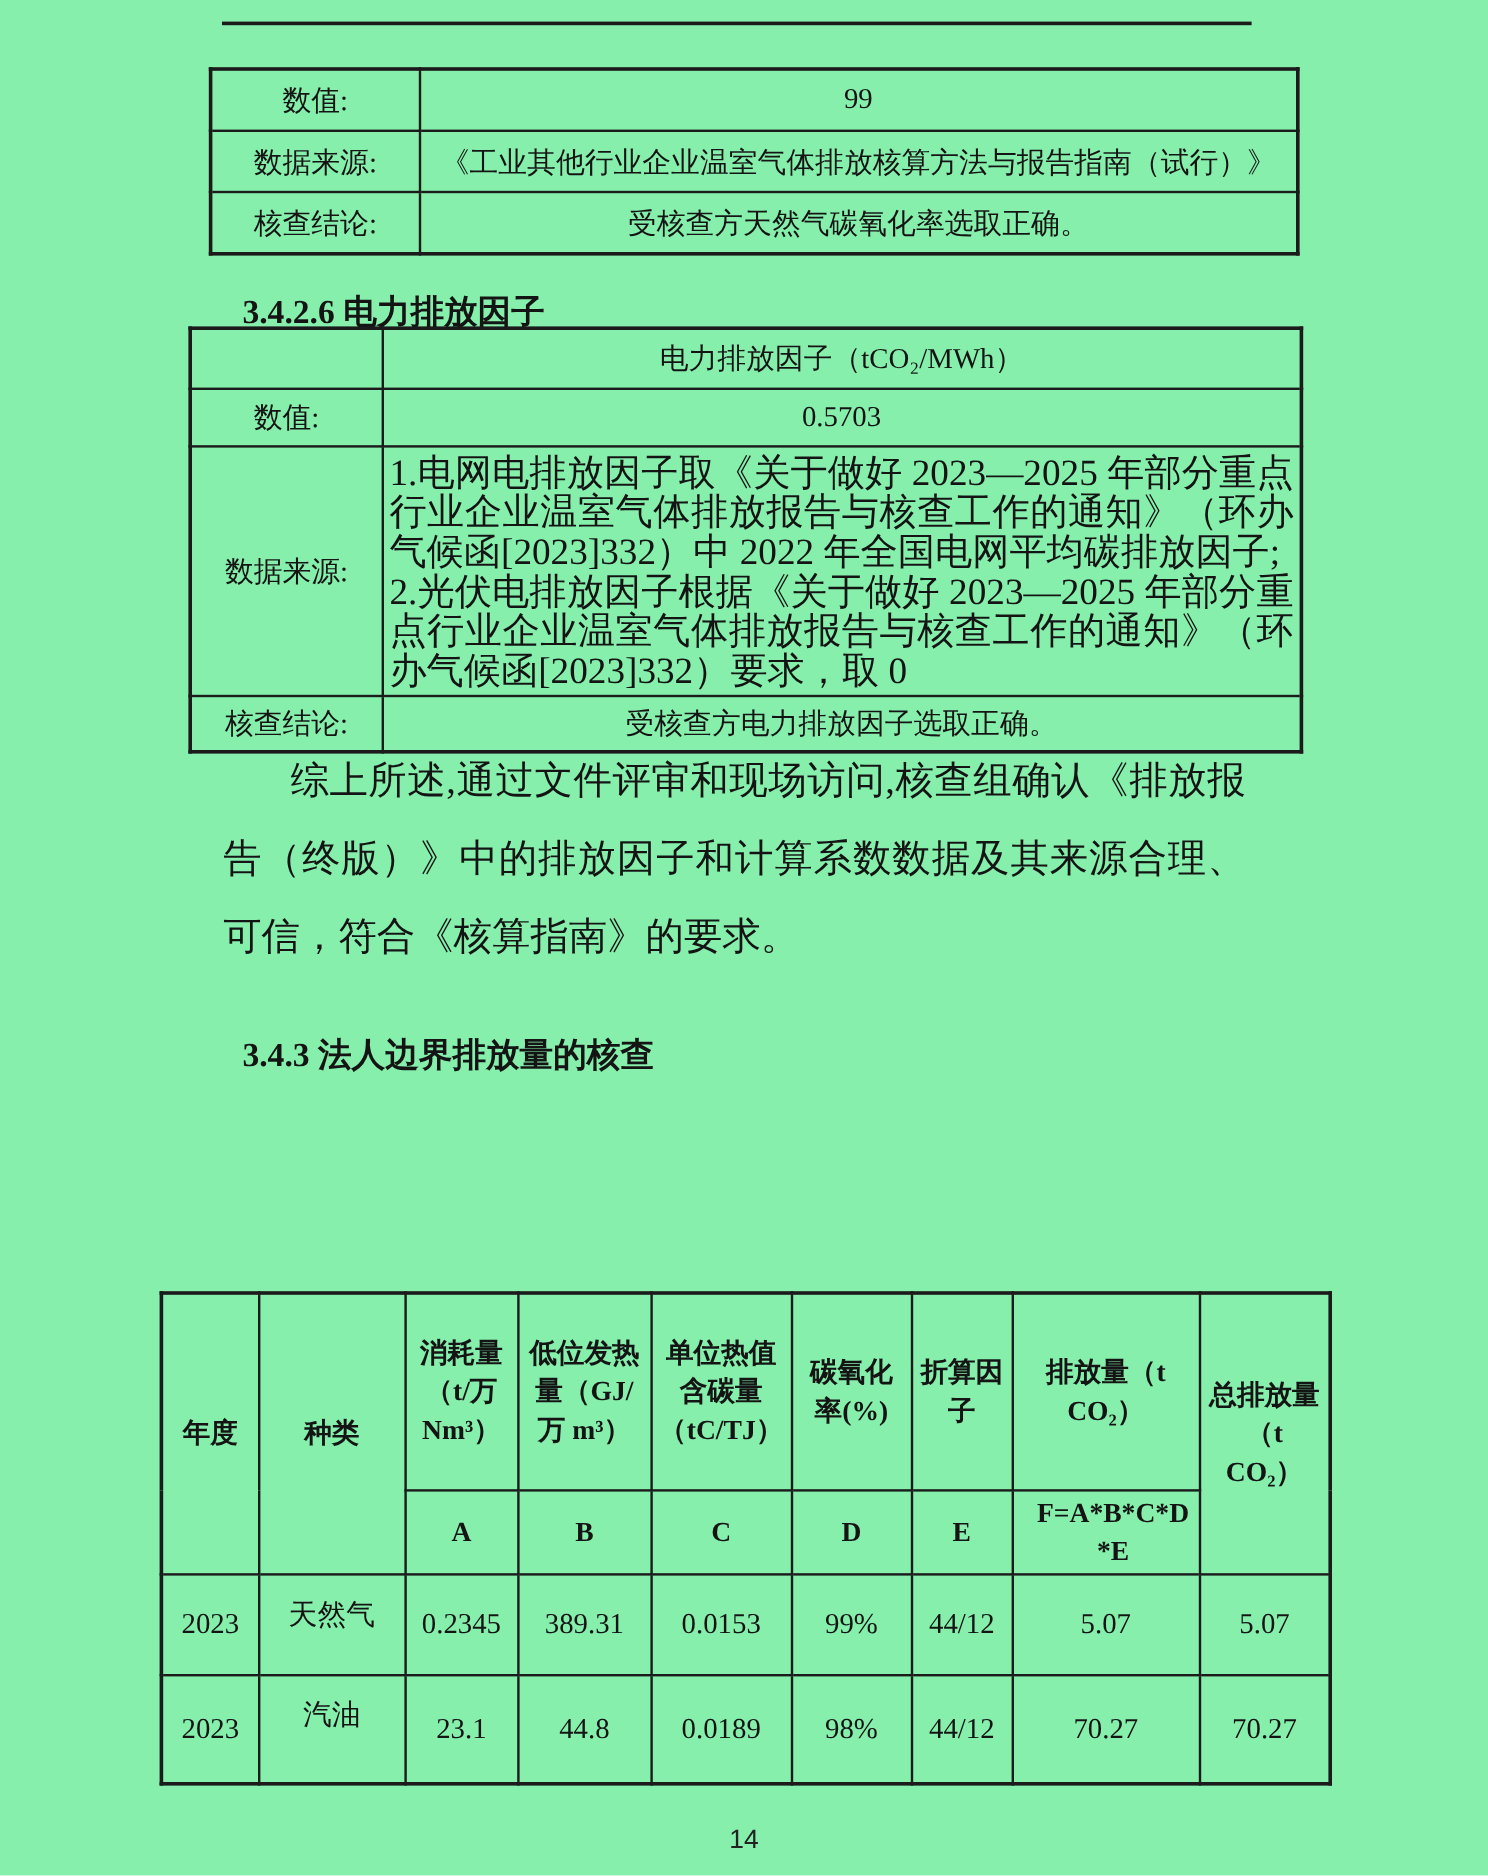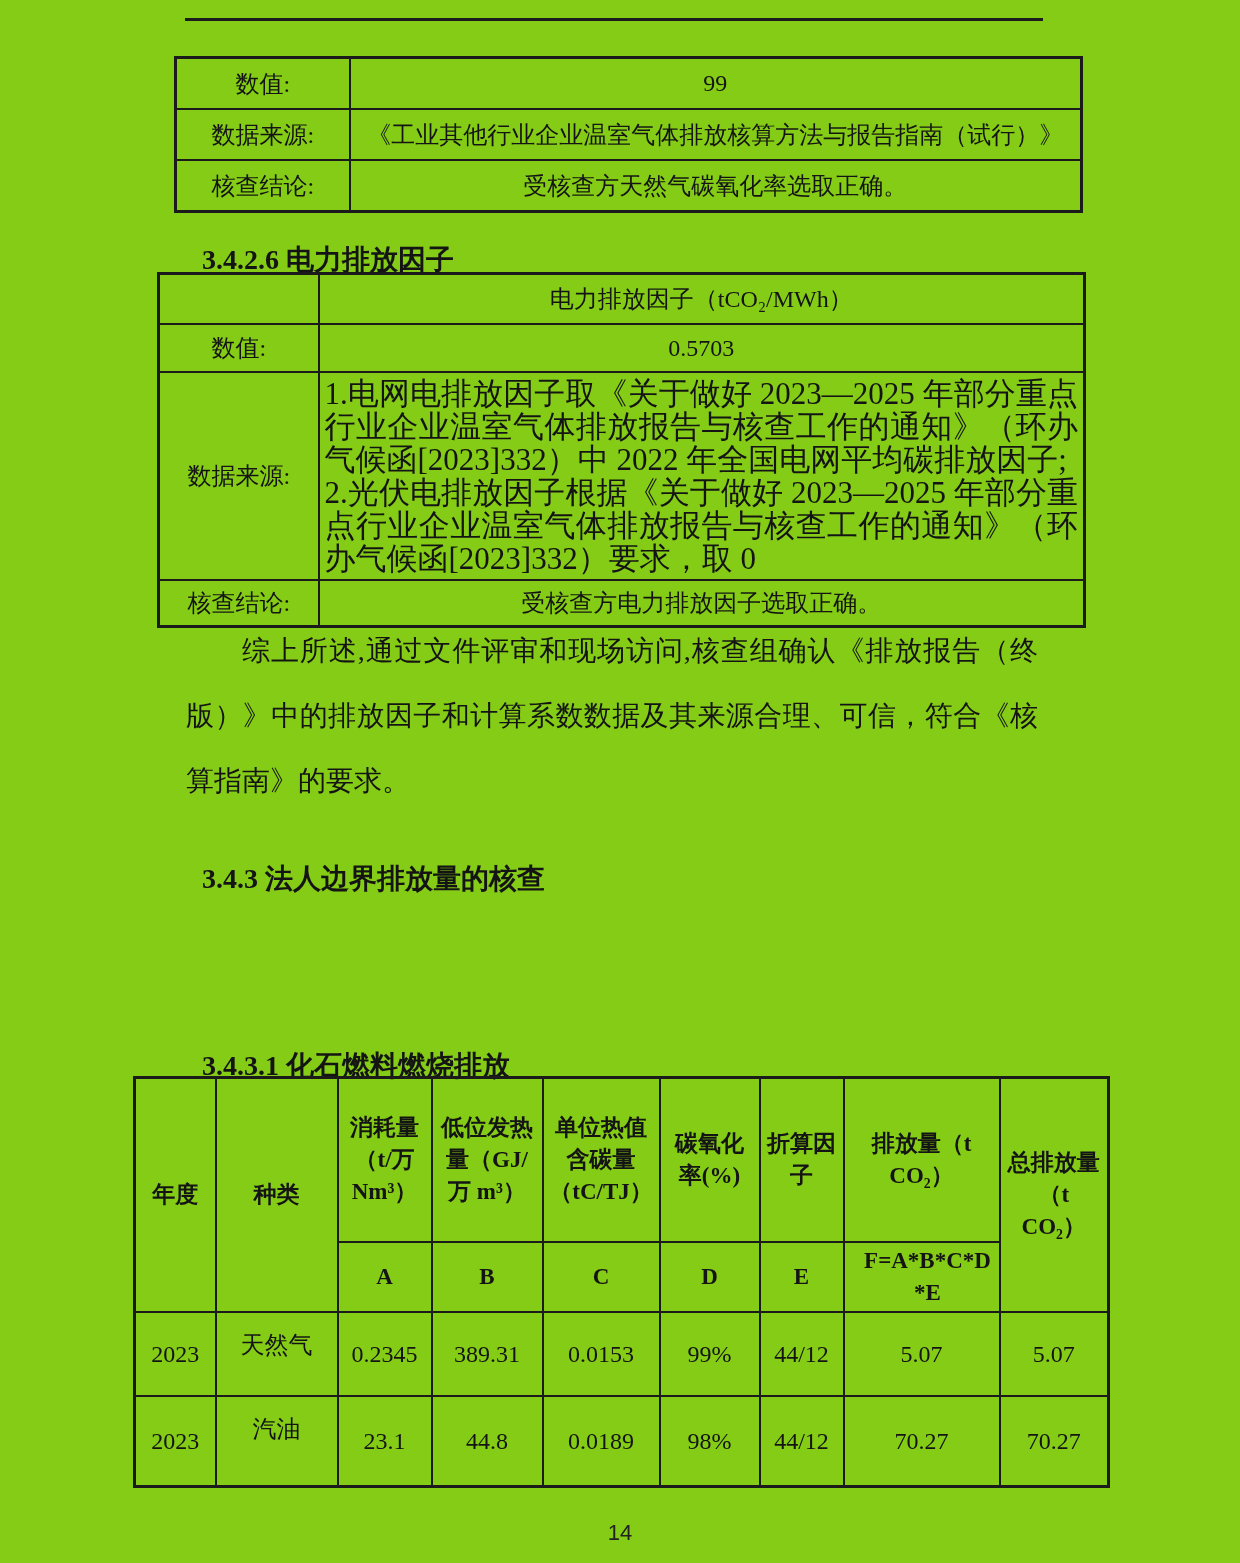--- a/index.html
+++ b/index.html
@@ -1,20 +1,20 @@
 <!DOCTYPE html>
 <html lang="zh"><head>
 <meta charset="utf-8">
 <style>
   html, body { margin: 0; padding: 0; background: #ffffff; }
   .page {
     position: relative;
     width: 1240px;
     height: 1563px;
-    background: #84cc16;
+    background: #86efac;
     font-family: "Liberation Serif", "DejaVu Serif", serif;
     color: #141414;
     overflow: hidden;
   }
   .rule {
     position: absolute;
     left: 185px; top: 18px;
     width: 858px; height: 3px;
     background: #1c1c1c;
   }
@@ -55,21 +55,21 @@
     margin: 17px;
     font-size: 28px;
     font-weight: bold;
     white-space: nowrap;
   }
   .para {
     position: absolute;
     left: 186px;
     width: 852px;
     margin: 0;
-    font-size: 28px;
+    font-size: 32px;
     line-height: 65px;
     text-align: justify;
     text-indent: 56px;
   }
   
   .t3 { left: 133px; top: 1076px; width: 976px; }
   .t3 td { font-size: 23px; }
   .t3 .hd { font-weight: bold; line-height: 32px; padding: 2px 4px; }
   .t3 .r-units td { height: 158px; }
   .t3 .r-letter td { height: 62px; }
@@ -142,21 +142,20 @@
       <td>受核查方电力排放因子选取正确。</td>
     </tr>
   </tbody>
     </table>
 
   <p class="para" style="top:618px">综上所述,通过文件评审和现场访问,核查组确认《排放报告（终版）》中的排放因子和计算系数数据及其来源合理、可信，符合《核算指南》的要求。</p>
 
   <h3 class="hsec" style="top:843px">3.4.3 法人边界排放量的核查</h3>
 
 
-  <h3 class="hsec" style="top:1030px">3.4.3.1 化石燃料燃烧排放</h3>
 
   <table class="doc t3">
     <colgroup>
       <col style="width:81px">
         <col style="width:122px">
         <col style="width:94px">
       <col style="width:111px">
         <col style="width:117px">
         <col style="width:100px">
       <col style="width:84px">

